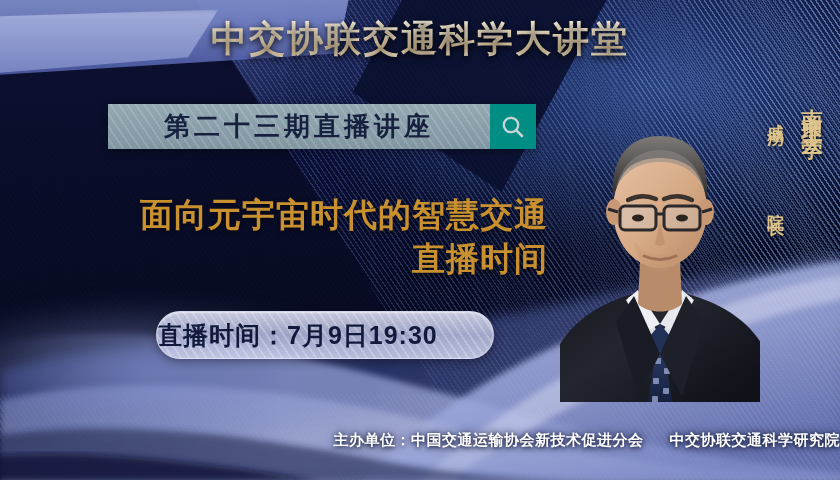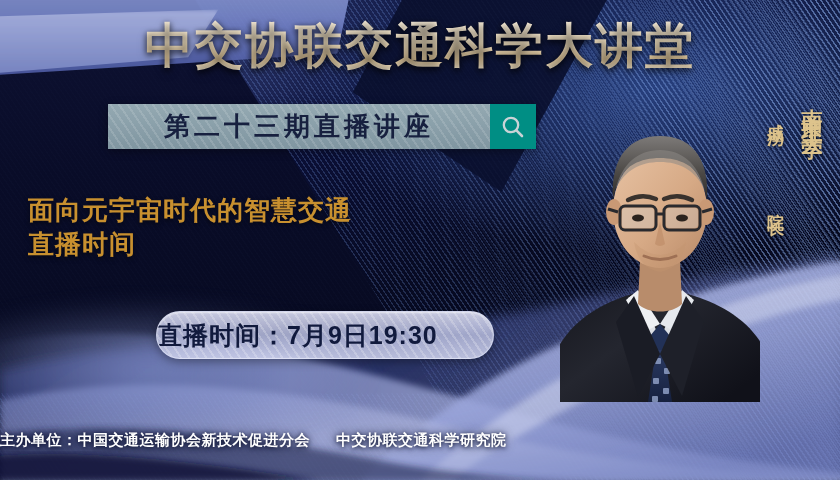--- a/index.html
+++ b/index.html
@@ -82,21 +82,21 @@
   .glow-left{
     position:absolute;left:-10%;bottom:8%;width:55%;height:30%;
     background:radial-gradient(ellipse at center, rgba(150,165,225,.55) 0%, rgba(120,135,200,0) 70%);
     filter:blur(10px);
   }
 
   
   .main-title{
     position:absolute;left:0;right:0;top:18px;
     text-align:center;
-    font-size:48px;
+    font-size:36px;
     font-weight:bold;
     letter-spacing:2px;
     line-height:1.15;
     font-family:"DejaVu Sans","Liberation Sans",sans-serif;
     background:linear-gradient(180deg,#fdf3e0 0%,#f3e2c2 45%,#e2c89b 75%,#f6ecd6 100%);
     -webkit-background-clip:text;background-clip:text;
     -webkit-text-fill-color:transparent;color:#f3e2c2;
     text-shadow:0 2px 6px rgba(0,0,0,.45);
     filter:drop-shadow(0 2px 3px rgba(0,0,0,.5));
   }
@@ -131,23 +131,23 @@
   .subbar-search{
     width:46px;
     background:#008e84;
     display:flex;align-items:center;justify-content:center;
   }
   .subbar-search svg{display:block;}
 
   
   .topic{
     position:absolute;left:28px;top:193px;width:520px;
-    text-align:left;
+    text-align:right;
     color:#c8902f;
-    font-size:26px;font-weight:bold;
+    font-size:33px;font-weight:bold;
     line-height:1.32;
     letter-spacing:1px;
     font-family:"DejaVu Sans","Liberation Sans",sans-serif;
     text-shadow:0 2px 5px rgba(0,0,0,.55);
   }
   .topic .l2{display:block;}
 
   
   .time-pill{
     position:absolute;left:156px;top:311px;
@@ -191,21 +191,21 @@
     text-shadow:0 1px 4px rgba(0,0,0,.6);
     font-family:"DejaVu Sans","Liberation Sans",sans-serif;
   }
   .v-org{ right:14px; top:92px; font-size:21px; }
   .v-name{ right:52px; top:110px; font-size:17px; letter-spacing:5px;}
   .v-title{ right:52px; top:200px; font-size:17px; letter-spacing:5px;}
 
   
   .footer{
     position:absolute;left:0;right:0;bottom:30px;
-    text-align:left;
+    text-align:right;
     color:#ffffff;
     font-size:15px;font-weight:bold;letter-spacing:.5px;
     text-shadow:0 1px 4px rgba(10,15,45,.9), 0 0 10px rgba(10,15,45,.8);
     margin-top:36px;
   }
   .footer .gap{display:inline-block;width:26px;}
 </style>
 </head>
 <body>
 

